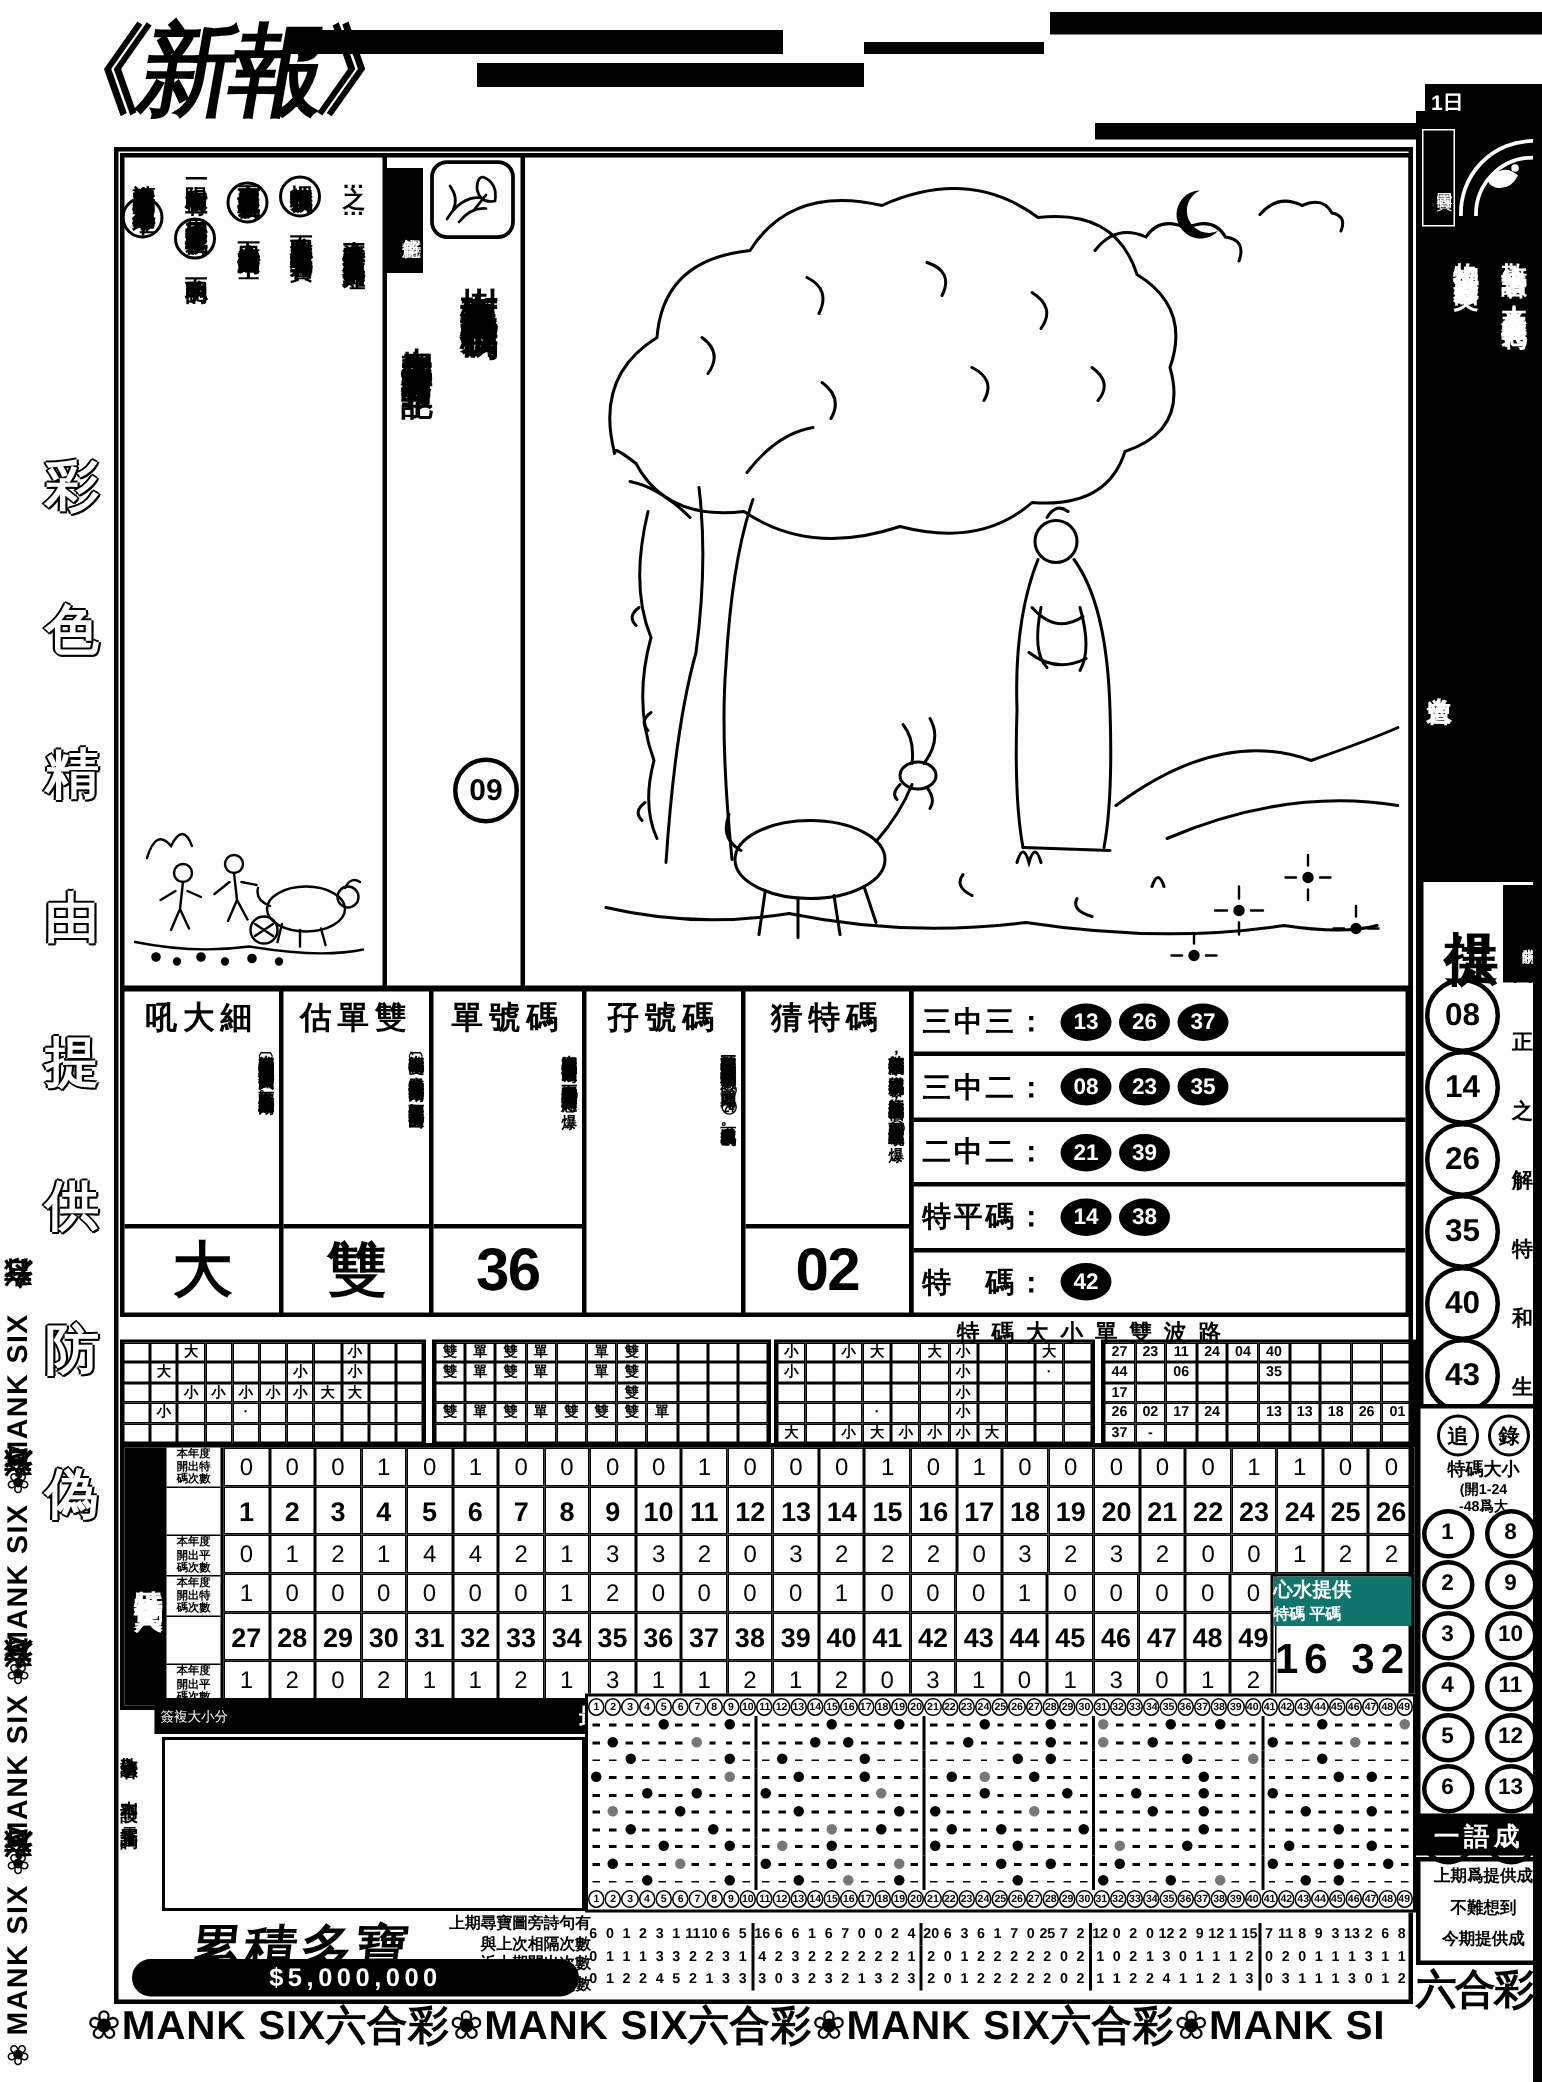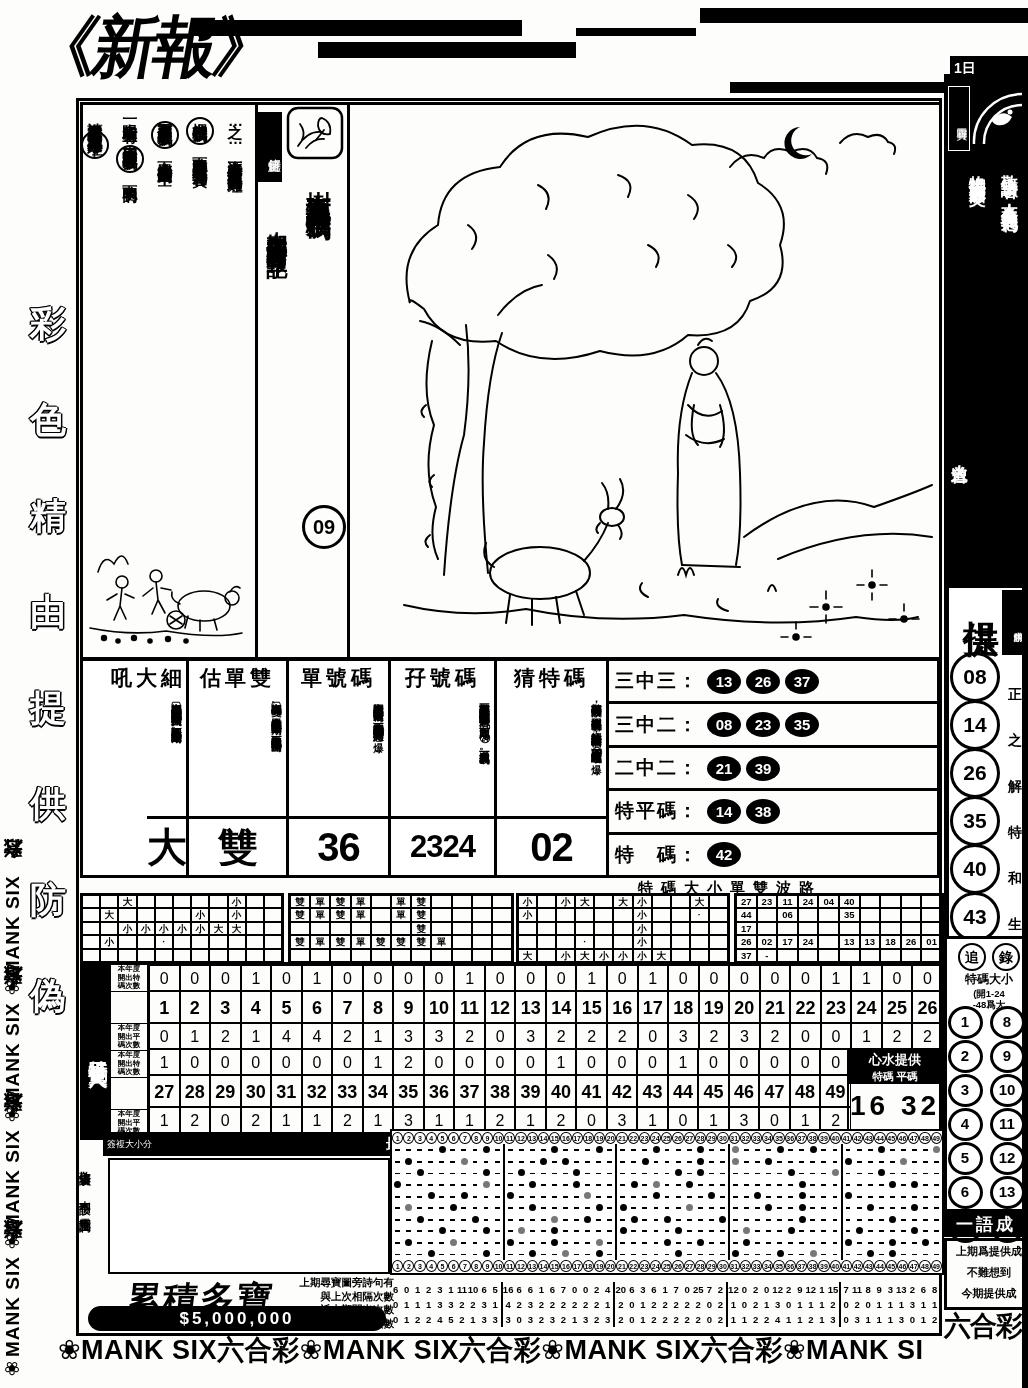--- a/index.html
+++ b/index.html
@@ -98,21 +98,21 @@
   #ruler-subl{width:36px;display:flex;flex-direction:column;border-right:2px solid #000;}
   .subl-cell{font-size:7.5px;line-height:8.5px;font-weight:bold;text-align:center;overflow:hidden;
       border-bottom:1px solid #000;}
   #ruler-grid{flex:1;display:flex;flex-direction:column;position:relative;}
   .r-row{display:flex;}
   .r-cell{flex:1;border:1px solid #000;text-align:center;overflow:hidden;}
   .r-count{font-size:16px;line-height:25px;}
   .r-num{font-size:18px;font-weight:bold;line-height:31px;}
   #tip-box{position:absolute;right:0;top:84px;width:92px;height:85px;border:2px solid #000;
       display:flex;flex-direction:column;}
-  #tip-top{background:#000000;color:#fff;text-align:center;font-weight:bold;font-size:13px;line-height:1.4;}
+  #tip-top{background:#0f766e;color:#fff;font-weight:bold;font-size:13px;line-height:1.4;}
   #tip-top .s{font-size:10.5px;}
   #tip-vals{flex:1;font-size:28px;font-weight:bold;text-align:center;letter-spacing:4px;line-height:44px;}
 
   
   #recent-head{left:103px;top:1132px;width:820px;height:24px;background:#000;color:#fff;display:flex;align-items:center;}
   #recent-corner{font-size:9px;width:70px;padding-left:4px;}
   #recent-title{flex:1;font-size:15px;font-weight:bold;letter-spacing:26px;text-align:center;}
   #left-box{left:108px;top:1158px;width:278px;height:112px;border:2px solid #000;background:#fff;}
   #recent-notice{left:78px;top:1162px;height:160px;font-size:11.5px;font-weight:bold;letter-spacing:1px;line-height:14px;}
   #jackpot-label{left:126px;top:1276px;font-size:35px;font-weight:bold;transform:skewX(-6deg);letter-spacing:2px;}
@@ -308,39 +308,38 @@
       <div class="side-ch" style="top: 686px;">正</div>
       <div class="side-ch" style="top: 732px;">之</div>
       <div class="side-ch" style="top: 778px;">解</div>
       <div class="side-ch" style="top: 824px;">特</div>
       <div class="side-ch" style="top: 870px;">和</div>
       <div class="side-ch" style="top: 916px;">生</div>
     </div>
 
   <div id="pred-row" class="abs">
 
-  <div class="pred-box" style="width: 103px; align-items: flex-end;">
+  <div class="pred-box" style="width: 103px;">
         <div class="pred-title">吼大細</div>
         <div class="pred-body">上期特碼開〔大〕特別號碼大小攤路爲小已連開六期後開大、下期吼大旺勢繼續連開三期。</div>
         <div class="pred-ans">大</div>
       </div>
       <div class="pred-box" style="width: 97px;">
         <div class="pred-title">估單雙</div>
         <div class="pred-body">上期特碼開〔雙〕、單雙攤路爲雙轉旺已連開四期，下期吼單逐步轉旺而再次開出。</div>
         <div class="pred-ans">雙</div>
       </div>
       <div class="pred-box" style="width: 99px;">
         <div class="pred-title">單號碼</div>
         <div class="pred-body">上期開出號碼中第四門開出二個爲最旺，下期此門號碼吼旺勢繼續可留意一大冷門㊱爆。</div>
         <div class="pred-ans">36</div>
       </div>
       <div class="pred-box" style="width: 103px;">
         <div class="pred-title">孖號碼</div>
         <div class="pred-body">前期孖號碼開出一對近期走勢睇大號碼應呈逐步轉旺態勢，因此下期㉓㉔可多選此門號碼。</div>
-        <div class="pred-ans" style="font-size: 31px;">2324</div>
       </div>
       <div class="pred-box" style="width: 109px;">
         <div class="pred-title">猜特碼</div>
         <div class="pred-body">前期特碼開紅波，從開出號碼分析，紅波旺勢繼續開出四個，下期不妨留意綠波轉旺吼㉚爆。</div>
         <div class="pred-ans">02</div>
       </div>
       <div id="picks-box">
         <div class="pick-row">
           <span class="pick-label">三中三：</span>
           <span class="pill">13</span>

